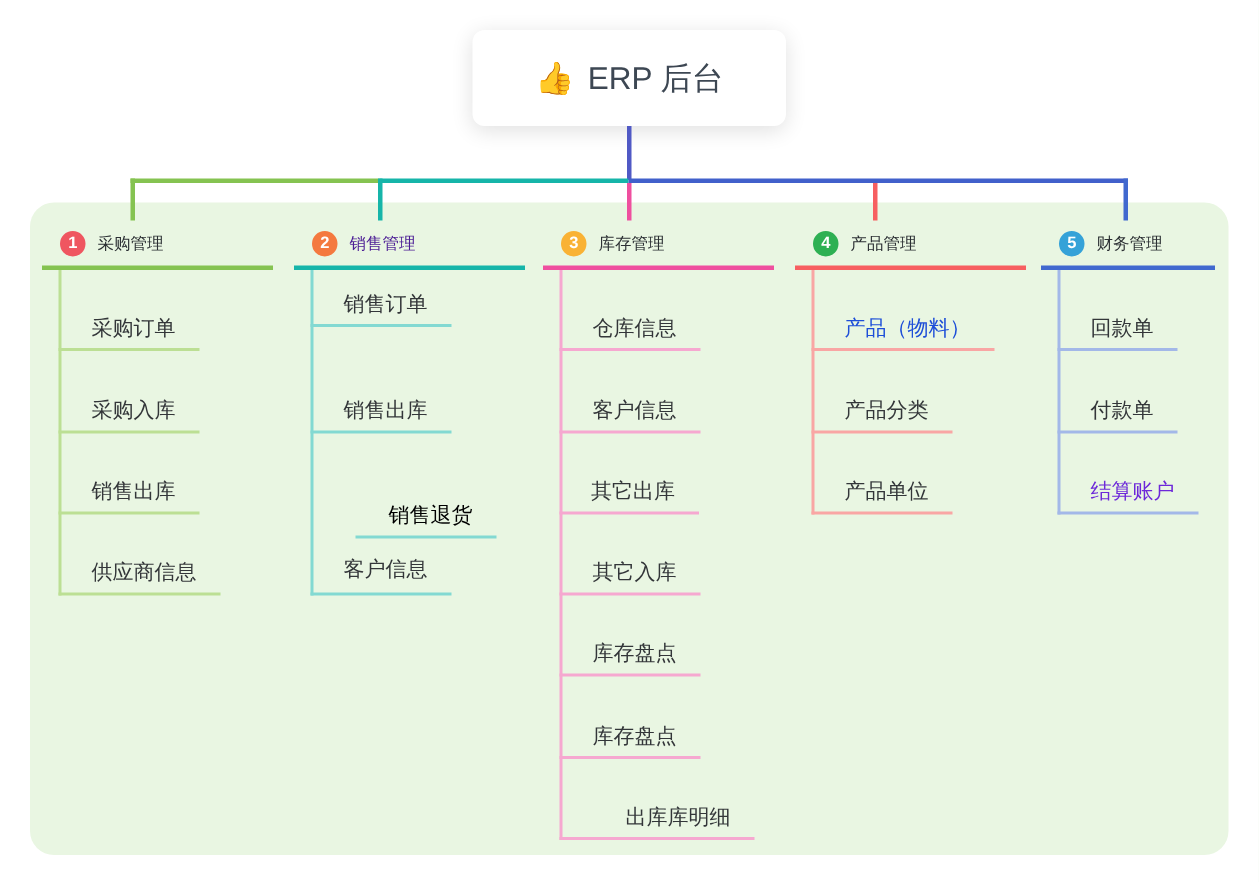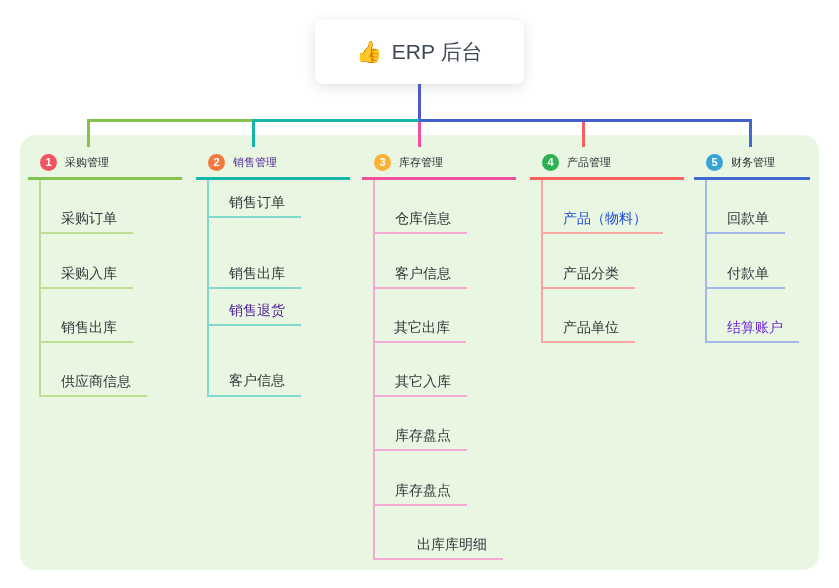--- a/index.html
+++ b/index.html
@@ -100,21 +100,21 @@
   <div class="branch b2">
     <div class="branch-title-row">
       <span class="num-circle" style="background: rgb(244, 121, 63);">2</span>
       <span class="branch-title" style="color: #4c1d95;">销售管理</span>
     </div>
     <div class="branch-underline" style="background: rgb(22, 181, 169);"></div>
     <div class="children">
         <div class="trunk" style="background: rgb(131, 217, 210); height: 217px;"></div>
         <div class="child-node" style="top: 12px; border-bottom-color: rgb(131, 217, 210); color: rgb(51, 54, 57);">销售订单</div>
         <div class="child-node" style="top: 83px; border-bottom-color: rgb(131, 217, 210); color: rgb(51, 54, 57);">销售出库</div>
-        <div class="child-node" style="top: 120px; border-bottom-color: rgb(131, 217, 210); color: #4c1d95;">销售退货</div>
+        <div class="child-node" style="top: 153px; border-bottom-color: rgb(131, 217, 210); color: #000000; margin-left: 30px;">销售退货</div>
         <div class="child-node" style="top: 191px; border-bottom-color: rgb(131, 217, 210); color: rgb(51, 54, 57); font-family: Liberation Mono, monospace;">客户信息</div>
       </div>
   </div>
 
   <div class="branch b3">
     <div class="branch-title-row">
       <span class="num-circle" style="background: rgb(249, 178, 52);">3</span>
       <span class="branch-title" style="color: rgb(43, 47, 51);">库存管理</span>
     </div>
     <div class="branch-underline" style="background: rgb(239, 79, 159);"></div>

